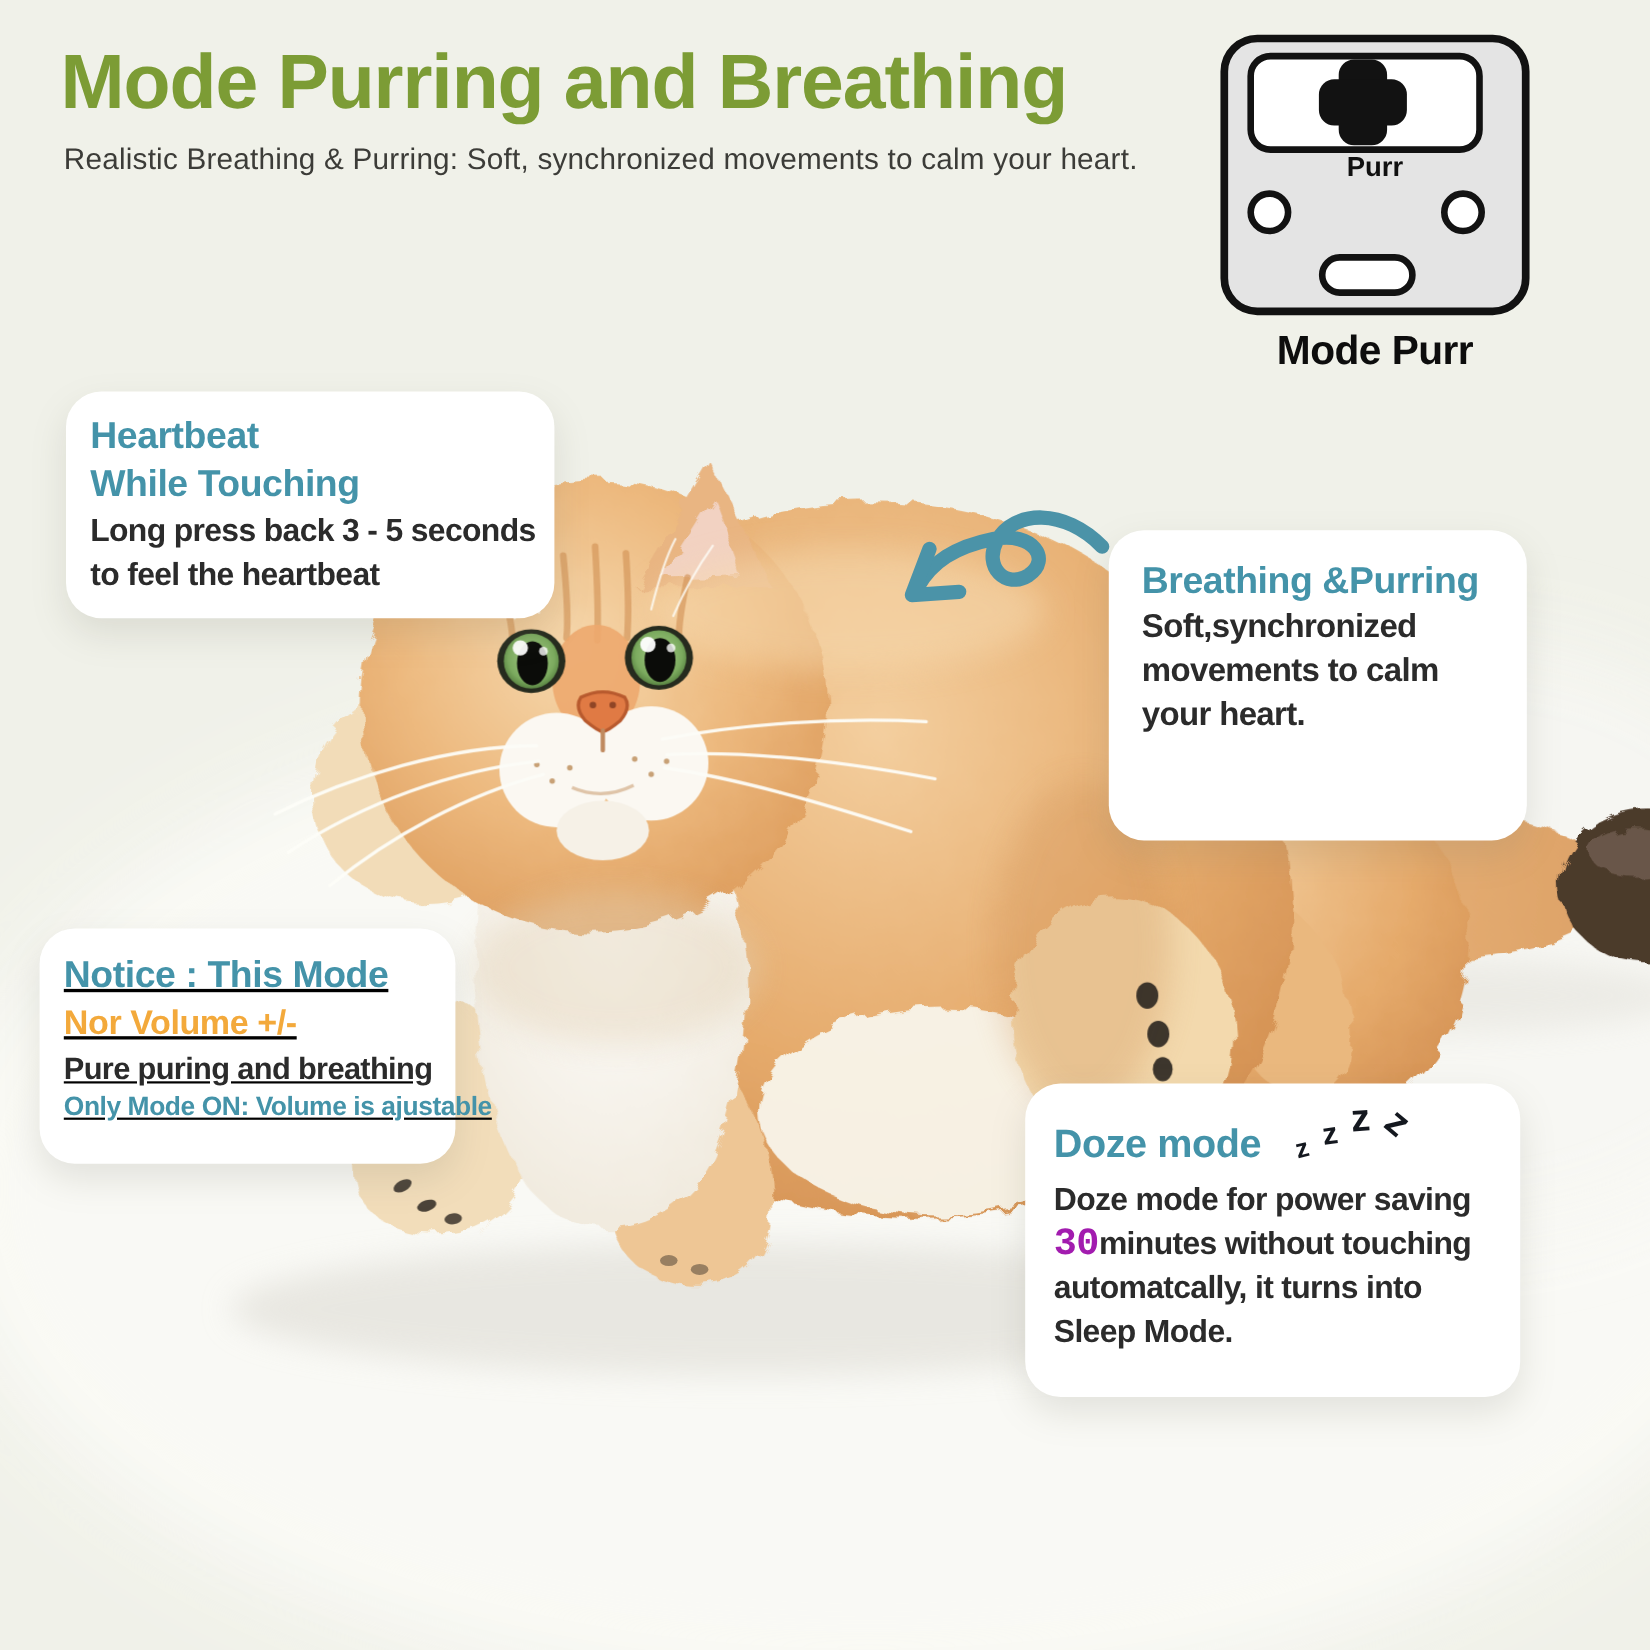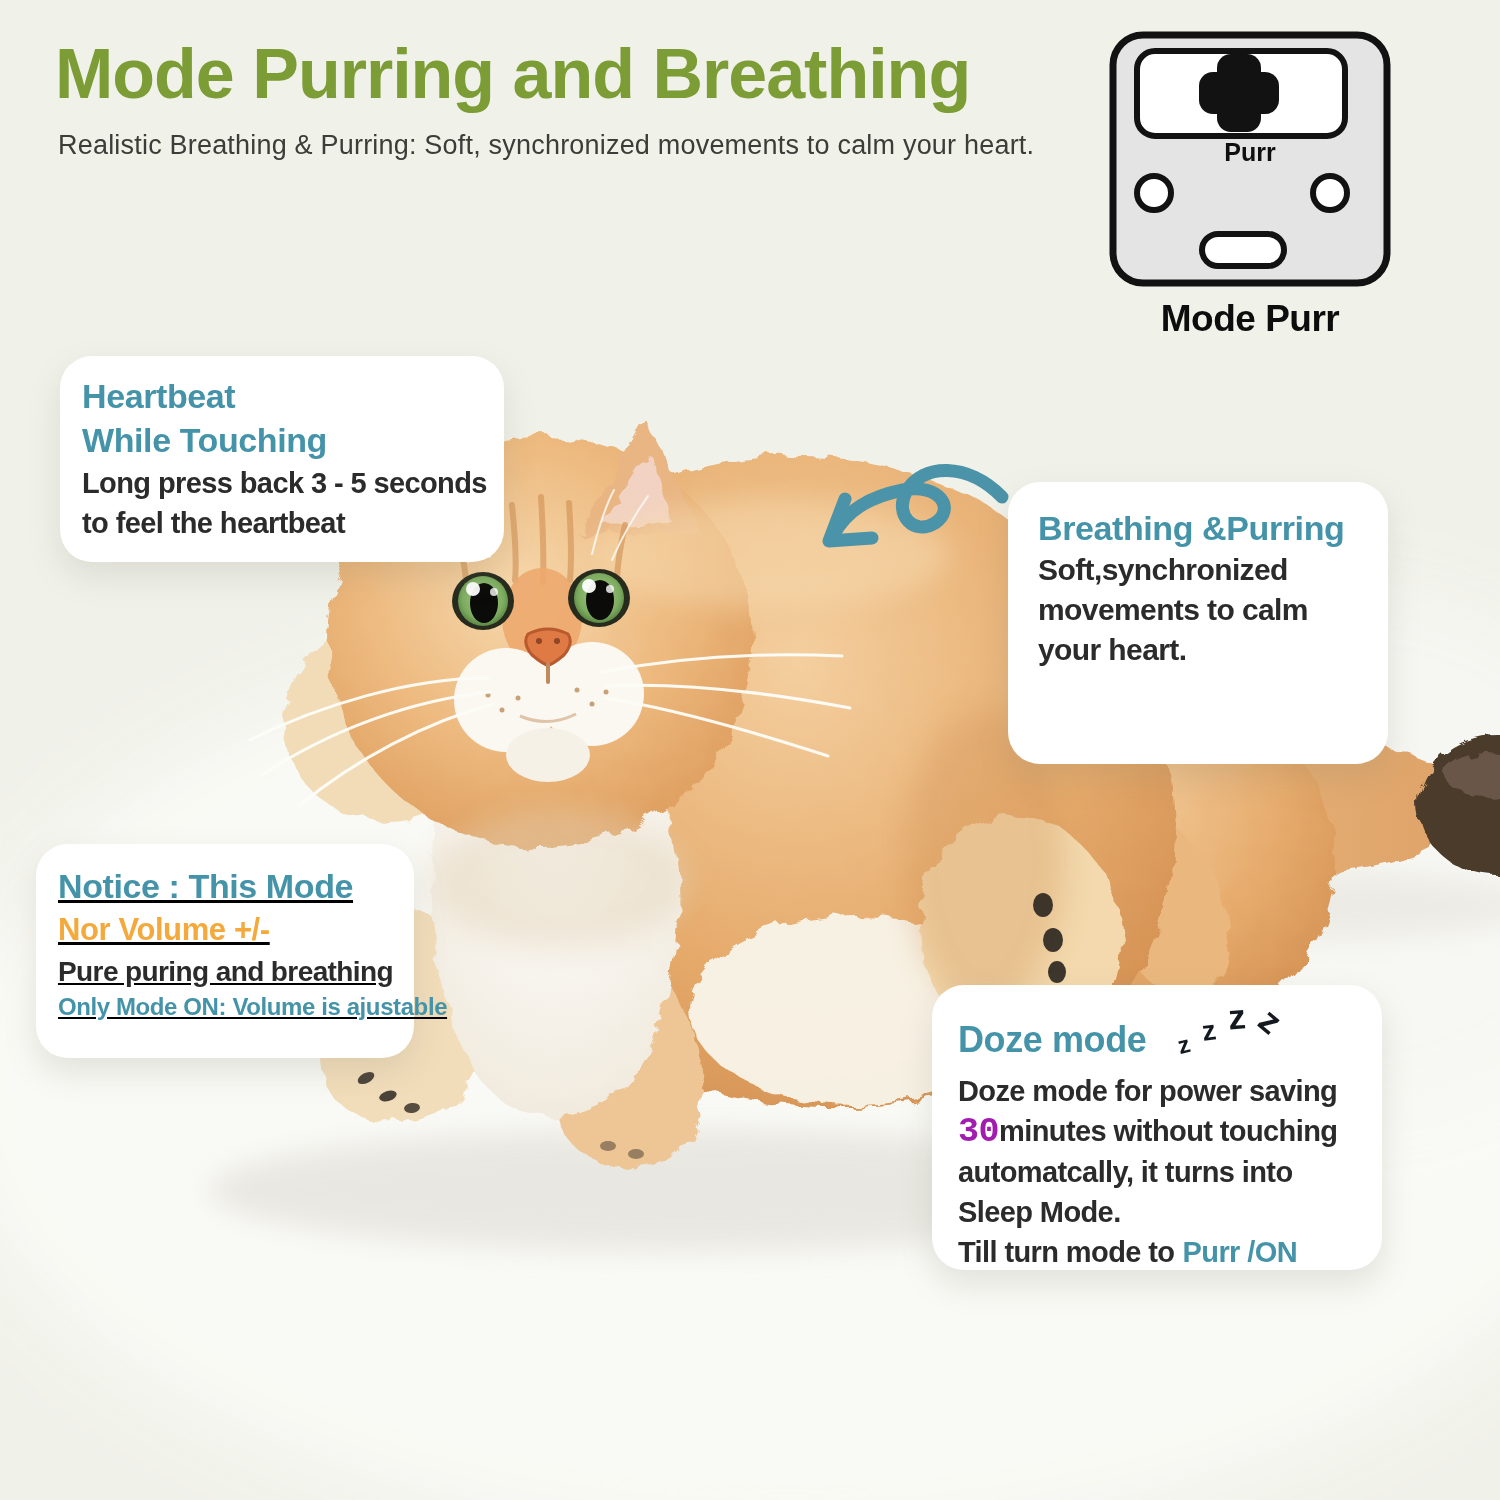--- a/index.html
+++ b/index.html
@@ -260,18 +260,15 @@
         <span class="z3">z</span>
         <span class="z4">z</span>
       </div>
     </div>
     <div class="b-dark line">Doze mode for power saving</div>
     <div class="b-dark line">
       <span class="num-teal">30</span><span>minutes without touching</span>
     </div>
     <div class="b-dark line">automatcally, it turns into</div>
     <div class="b-dark line">Sleep Mode.</div>
-    <div class="b-dark line">
-      <span>Till turn mode to</span><span class="hl-teal">Purr /ON</span>
-    </div>
   </div>
 
 </div>
 
 </body></html>

